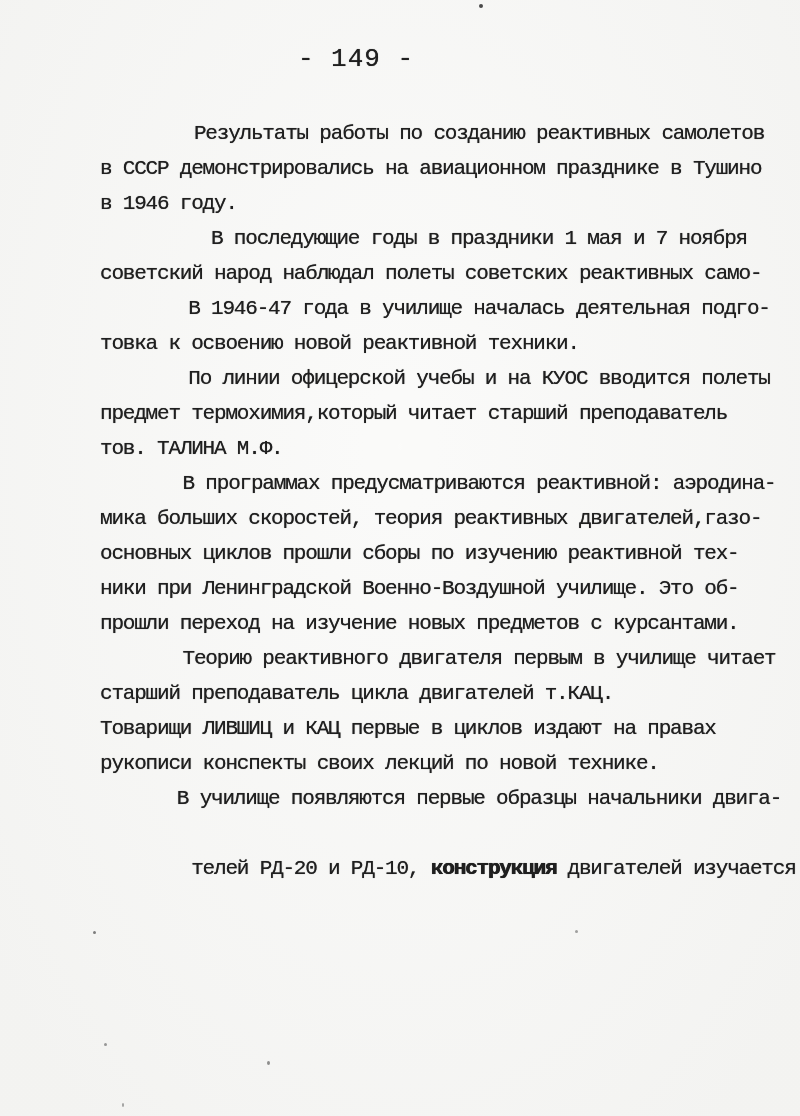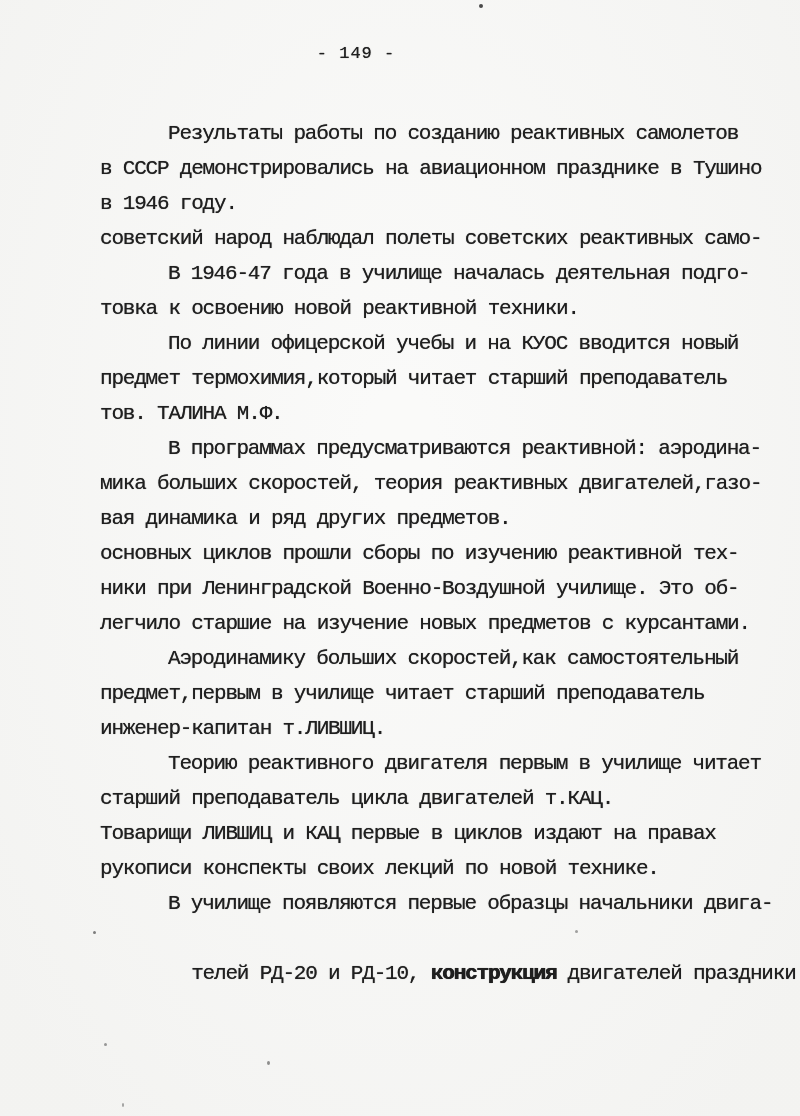--- a/index.html
+++ b/index.html
@@ -21,41 +21,41 @@
     background:
       radial-gradient(ellipse at 50% 40%, rgba(255,255,255,0.5), rgba(0,0,0,0.012) 90%),
       #f6f6f4;
   }
   .page-header {
     position: absolute;
     top: 44px;
     left: 0;
     width: 712px;
     text-align: center;
-    font-size: 17px;
+    font-size: 26px;
     letter-spacing: 1px;
     text-shadow: 0 0 0.7px rgba(25,25,25,0.85);
     white-space: pre;
   }
   .doc-body {
     position: absolute;
     left: 100px;
     top: 116px;
     width: 690px;
     font-size: 21px;
     letter-spacing: -1.2px;
     line-height: 35px;
     text-shadow: 0 0 0.7px rgba(25,25,25,0.8);
   }
   .para { margin: 0; padding: 0; }
   .line {
     height: 35px;
     white-space: pre;
   }
-  .ind { padding-left: 68px; }
+  .ind { padding-left: 68px; text-align: center; }
   .overstruck {
     font-weight: bold;
     text-shadow: 0.7px 0 0 currentColor, 0 0 0.7px rgba(25,25,25,0.9);
     font-family: Liberation Mono, monospace;
   }
   .speck {
     position: absolute;
     border-radius: 50%;
     background: #4a4a4a;
   }
@@ -75,66 +75,61 @@
 
   <div class="doc-body">
 
     <div class="para">
       <div class="line ind">Результаты работы по созданию реактивных самолетов</div>
       <div class="line">в СССР демонстрировались на авиационном празднике в Тушино</div>
       <div class="line">в 1946 году.</div>
     </div>
 
     <div class="para">
+      <div class="line ind">В последующие годы в праздники 1 мая и 7 ноября</div>
       <div class="line">советский народ наблюдал полеты советских реактивных само-</div>
     </div>
 
     <div class="para">
       <div class="line ind">В 1946-47 года в училище началась деятельная подго-</div>
       <div class="line">товка к освоению новой реактивной техники.</div>
     </div>
 
     <div class="para">
-      <div class="line ind">По линии офицерской учебы и на КУОС вводится новый</div>
+      <div class="line ind">По линии офицерской учебы и на КУОС вводится полеты</div>
       <div class="line">предмет термохимия,который читает старший преподаватель</div>
       <div class="line">тов. ТАЛИНА М.Ф.</div>
     </div>
 
     <div class="para">
       <div class="line ind">В программах предусматриваются реактивной: аэродина-</div>
       <div class="line">мика больших скоростей, теория реактивных двигателей,газо-</div>
-      <div class="line">вая динамика и ряд других предметов.</div>
     </div>
 
     <div class="para">
       <div class="line">основных циклов прошли сборы по изучению реактивной тех-</div>
       <div class="line">ники при Ленинградской Военно-Воздушной училище. Это об-</div>
-      <div class="line">легчило старшие на изучение новых предметов с курсантами.</div>
+      <div class="line">прошли переход на изучение новых предметов с курсантами.</div>
     </div>
 
-    <div class="para">
-      <div class="line ind">Аэродинамику больших скоростей,как самостоятельный</div>
-      <div class="line">предмет,первым в училище читает старший преподаватель</div>
-      <div class="line">инженер-капитан т.ЛИВШИЦ.</div>
-    </div>
 
     <div class="para">
       <div class="line ind">Теорию реактивного двигателя первым в училище читает</div>
       <div class="line">старший преподаватель цикла двигателей т.КАЦ.</div>
     </div>
 
     <div class="para">
       <div class="line">Товарищи ЛИВШИЦ и КАЦ первые в циклов издают на правах</div>
       <div class="line">рукописи конспекты своих лекций по новой технике.</div>
     </div>
 
     <div class="para">
       <div class="line ind">В училище появляются первые образцы начальники двига-</div>
       <div class="line">
-        <span>телей РД-20 и РД-10, </span><span class="overstruck">конструкция</span><span> двигателей праздники</span>
+        <span>телей РД-20 и РД-10, </span><span class="overstruck">конструкция</span><span> двигателей изучается</span>
       </div>
     </div>
 
   </div>
 
   <div class="speck s1"></div>
   <div class="speck s2"></div>
   <div class="speck s3"></div>
   <div class="speck s4"></div>
   <div class="speck s5"></div>

